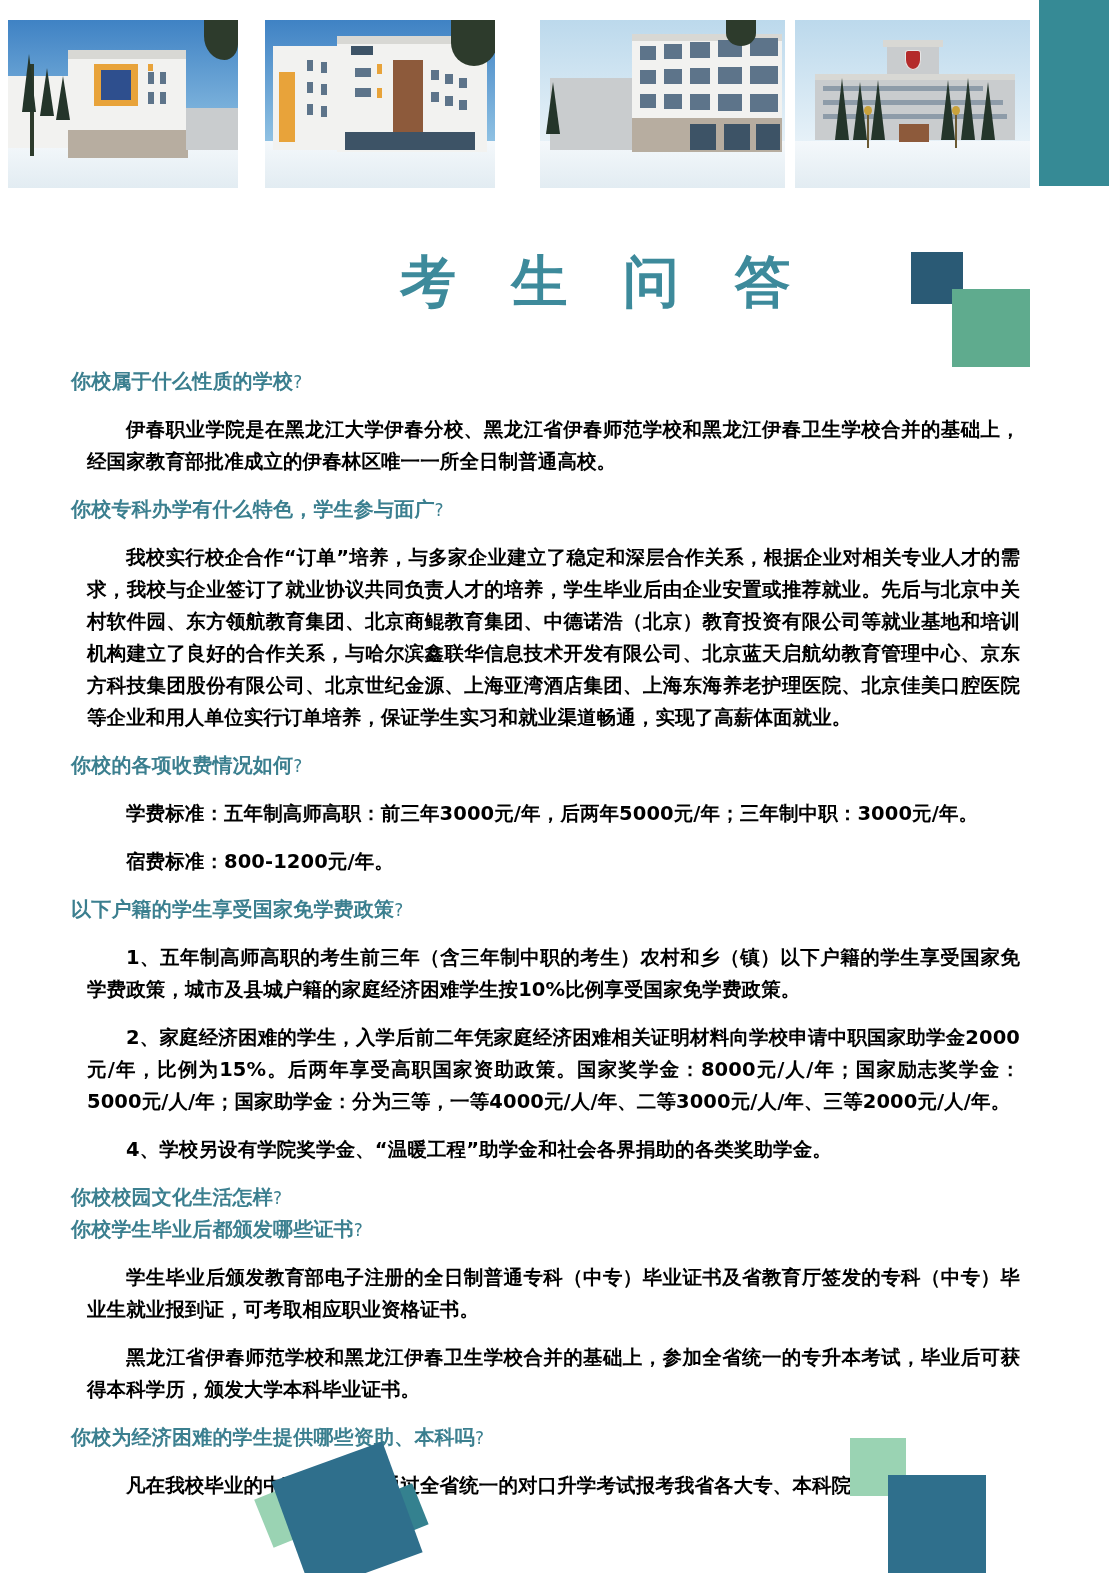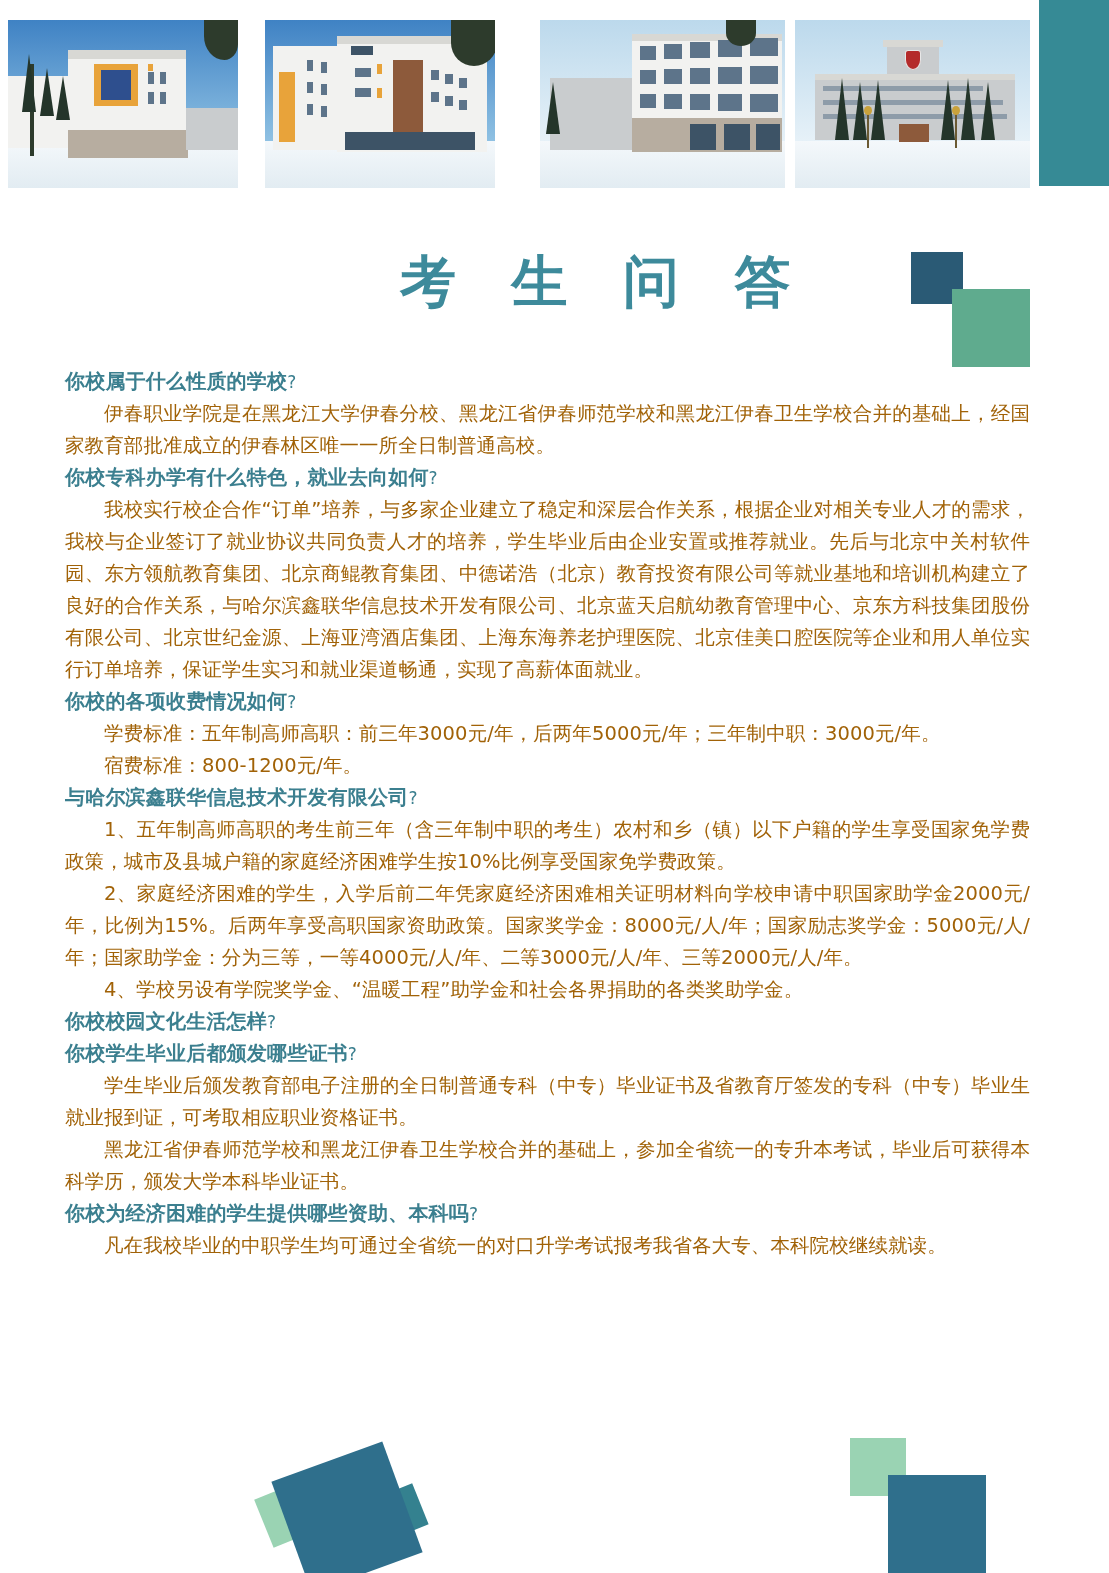--- a/index.html
+++ b/index.html
@@ -124,43 +124,44 @@
     top: 289px;
     width: 78px;
     height: 78px;
     background: #5fab8e;
   }
 
   
   .content {
     position: absolute;
     top: 366px;
-    left: 65px;
+    left: 71px;
     width: 965px;
   }
   .q {
     color: #3b7f8f;
     font-weight: bold;
     font-size: 20px;
     line-height: 31px;
     margin: 0;
     letter-spacing: 0.2px;
   }
   .q .qmark {
     font-weight: normal;
     font-size: 17px;
   }
   .a {
-    color: #a16207;
+    color: #000000;
     font-size: 19.5px;
     line-height: 32px;
-    margin: 0;
+    margin: 16px;
     text-indent: 2em;
     text-align: justify;
     letter-spacing: 0.1px;
+    font-weight: bold;
   }
 
   
   .deco-left {
     position: absolute;
     left: 250px;
     top: 1440px;
     width: 230px;
     height: 140px;
   }
@@ -331,28 +332,28 @@
   <div class="page-title">考 生 问 答</div>
 </div>
 <div class="sq-dark-title"></div>
 <div class="sq-green-title"></div>
 
 <div class="content">
 
   <p class="q"><span>你校属于什么性质的学校</span><span class="qmark">?</span></p>
   <p class="a">伊春职业学院是在黑龙江大学伊春分校、黑龙江省伊春师范学校和黑龙江伊春卫生学校合并的基础上，经国家教育部批准成立的伊春林区唯一一所全日制普通高校。</p>
 
-  <p class="q"><span>你校专科办学有什么特色，就业去向如何</span><span class="qmark">?</span></p>
+  <p class="q"><span>你校专科办学有什么特色，学生参与面广</span><span class="qmark">?</span></p>
   <p class="a">我校实行校企合作“订单”培养，与多家企业建立了稳定和深层合作关系，根据企业对相关专业人才的需求，我校与企业签订了就业协议共同负责人才的培养，学生毕业后由企业安置或推荐就业。先后与北京中关村软件园、东方领航教育集团、北京商鲲教育集团、中德诺浩（北京）教育投资有限公司等就业基地和培训机构建立了良好的合作关系，与哈尔滨鑫联华信息技术开发有限公司、北京蓝天启航幼教育管理中心、京东方科技集团股份有限公司、北京世纪金源、上海亚湾酒店集团、上海东海养老护理医院、北京佳美口腔医院等企业和用人单位实行订单培养，保证学生实习和就业渠道畅通，实现了高薪体面就业。</p>
 
   <p class="q"><span>你校的各项收费情况如何</span><span class="qmark">?</span></p>
   <p class="a">学费标准：五年制高师高职：前三年3000元/年，后两年5000元/年；三年制中职：3000元/年。</p>
   <p class="a">宿费标准：800-1200元/年。</p>
 
-  <p class="q"><span>与哈尔滨鑫联华信息技术开发有限公司</span><span class="qmark">?</span></p>
+  <p class="q"><span>以下户籍的学生享受国家免学费政策</span><span class="qmark">?</span></p>
   <p class="a">1、五年制高师高职的考生前三年（含三年制中职的考生）农村和乡（镇）以下户籍的学生享受国家免学费政策，城市及县城户籍的家庭经济困难学生按10%比例享受国家免学费政策。</p>
   <p class="a">2、家庭经济困难的学生，入学后前二年凭家庭经济困难相关证明材料向学校申请中职国家助学金2000元/年，比例为15%。后两年享受高职国家资助政策。国家奖学金：8000元/人/年；国家励志奖学金：5000元/人/年；国家助学金：分为三等，一等4000元/人/年、二等3000元/人/年、三等2000元/人/年。</p>
   <p class="a">4、学校另设有学院奖学金、“温暖工程”助学金和社会各界捐助的各类奖助学金。</p>
 
   <p class="q"><span>你校校园文化生活怎样</span><span class="qmark">?</span></p>
 
   <p class="q"><span>你校学生毕业后都颁发哪些证书</span><span class="qmark">?</span></p>
   <p class="a">学生毕业后颁发教育部电子注册的全日制普通专科（中专）毕业证书及省教育厅签发的专科（中专）毕业生就业报到证，可考取相应职业资格证书。</p>
 
   <p class="a">黑龙江省伊春师范学校和黑龙江伊春卫生学校合并的基础上，参加全省统一的专升本考试，毕业后可获得本科学历，颁发大学本科毕业证书。</p>

